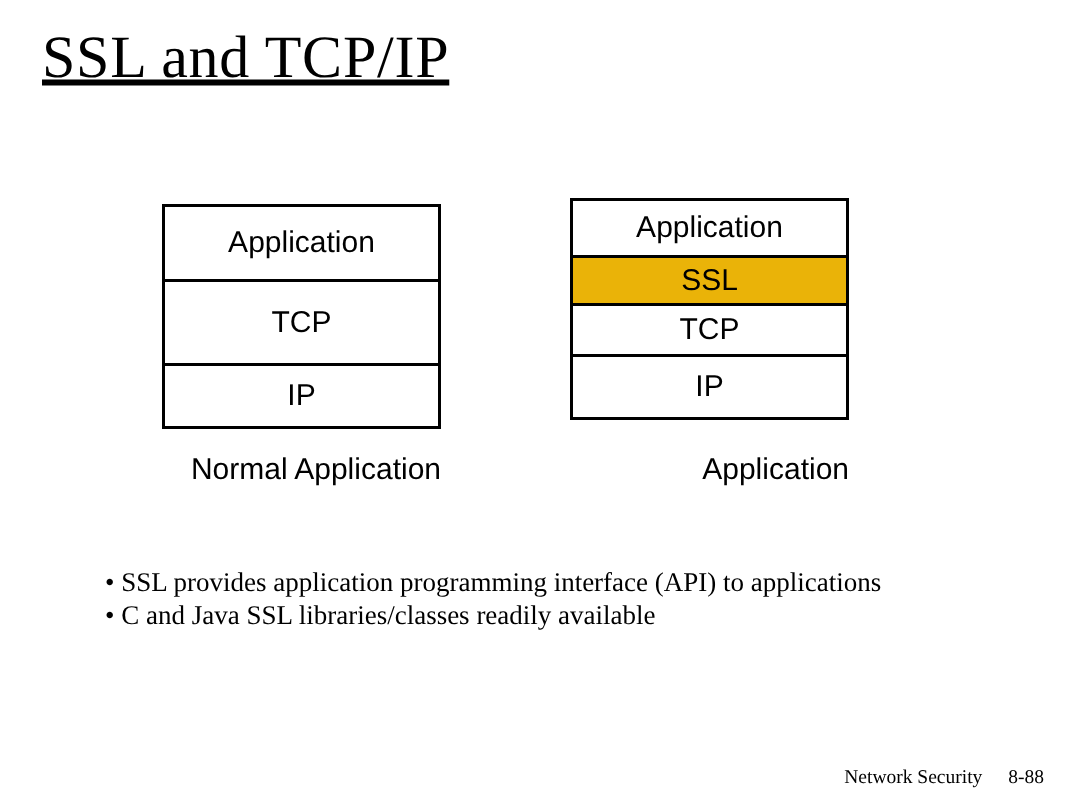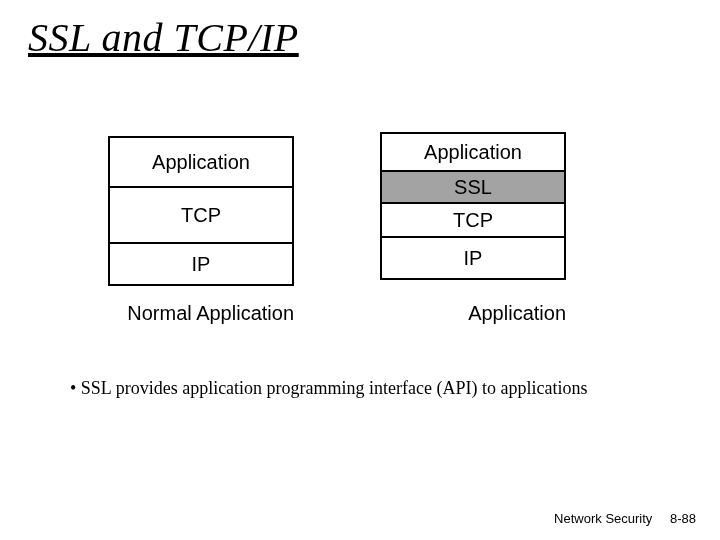--- a/index.html
+++ b/index.html
@@ -19,21 +19,20 @@
   }
   .title {
     position: absolute;
     left: 28px;
     top: 14px;
     font-family: "Times New Roman", Times, serif;
     font-size: 40px;
     font-weight: normal;
     text-decoration: underline;
     letter-spacing: 0.5px;
-    font-style: italic;
   }
 
   .stack {
     position: absolute;
     width: 186px;
     display: flex;
     flex-direction: column;
   }
   .stack .layer {
     border: 2px solid #000;
@@ -41,21 +40,21 @@
     display: flex;
     align-items: center;
     justify-content: center;
     font-size: 20px;
     box-sizing: border-box;
     background: #fff;
   }
   .stack .layer + .layer {
     border-top: none;
   }
-  .stack .layer.ssl { background: #a3a3a3; }
+  .stack .layer.ssl { background: #eab308; }
   .stack-left { left: 108px; top: 136px; }
   .stack-right { left: 380px; top: 132px; }
 
   
   .stack-left .l1 { height: 52px; }
   .stack-left .l2 { height: 56px; }
   .stack-left .l3 { height: 42px; }
 
   
   .stack-right .r1 { height: 40px; }
@@ -80,21 +79,21 @@
     font-family: "Times New Roman", Times, serif;
     font-size: 18px;
     line-height: 1.22;
   }
   .bullets p { margin: 0; }
 
   .footer {
     position: absolute;
     right: 24px;
     bottom: 14px;
-    font-family: Liberation Sans, sans-serif;
+    font-family: Liberation Serif, serif;
     font-size: 13px;
     color: #000;
   }
   .footer .label { margin-right: 14px; }
 </style>
 </head>
 <body>
 
 <div class="slide">
 
@@ -114,20 +113,21 @@
   </div>
 
   <div class="caption caption-left">Normal Application</div>
 
   <div class="caption caption-right">
     <span>Application</span><br>
   </div>
 
   <div class="bullets">
     <p>• SSL provides application programming interface (API) to applications</p>
+    <p>• C and Java SSL libraries/classes readily available</p>
   </div>
 
   <div class="footer">
     <span class="label">Network Security</span>
     <span>8-88</span>
   </div>
 
 </div>
 
 </body></html>

